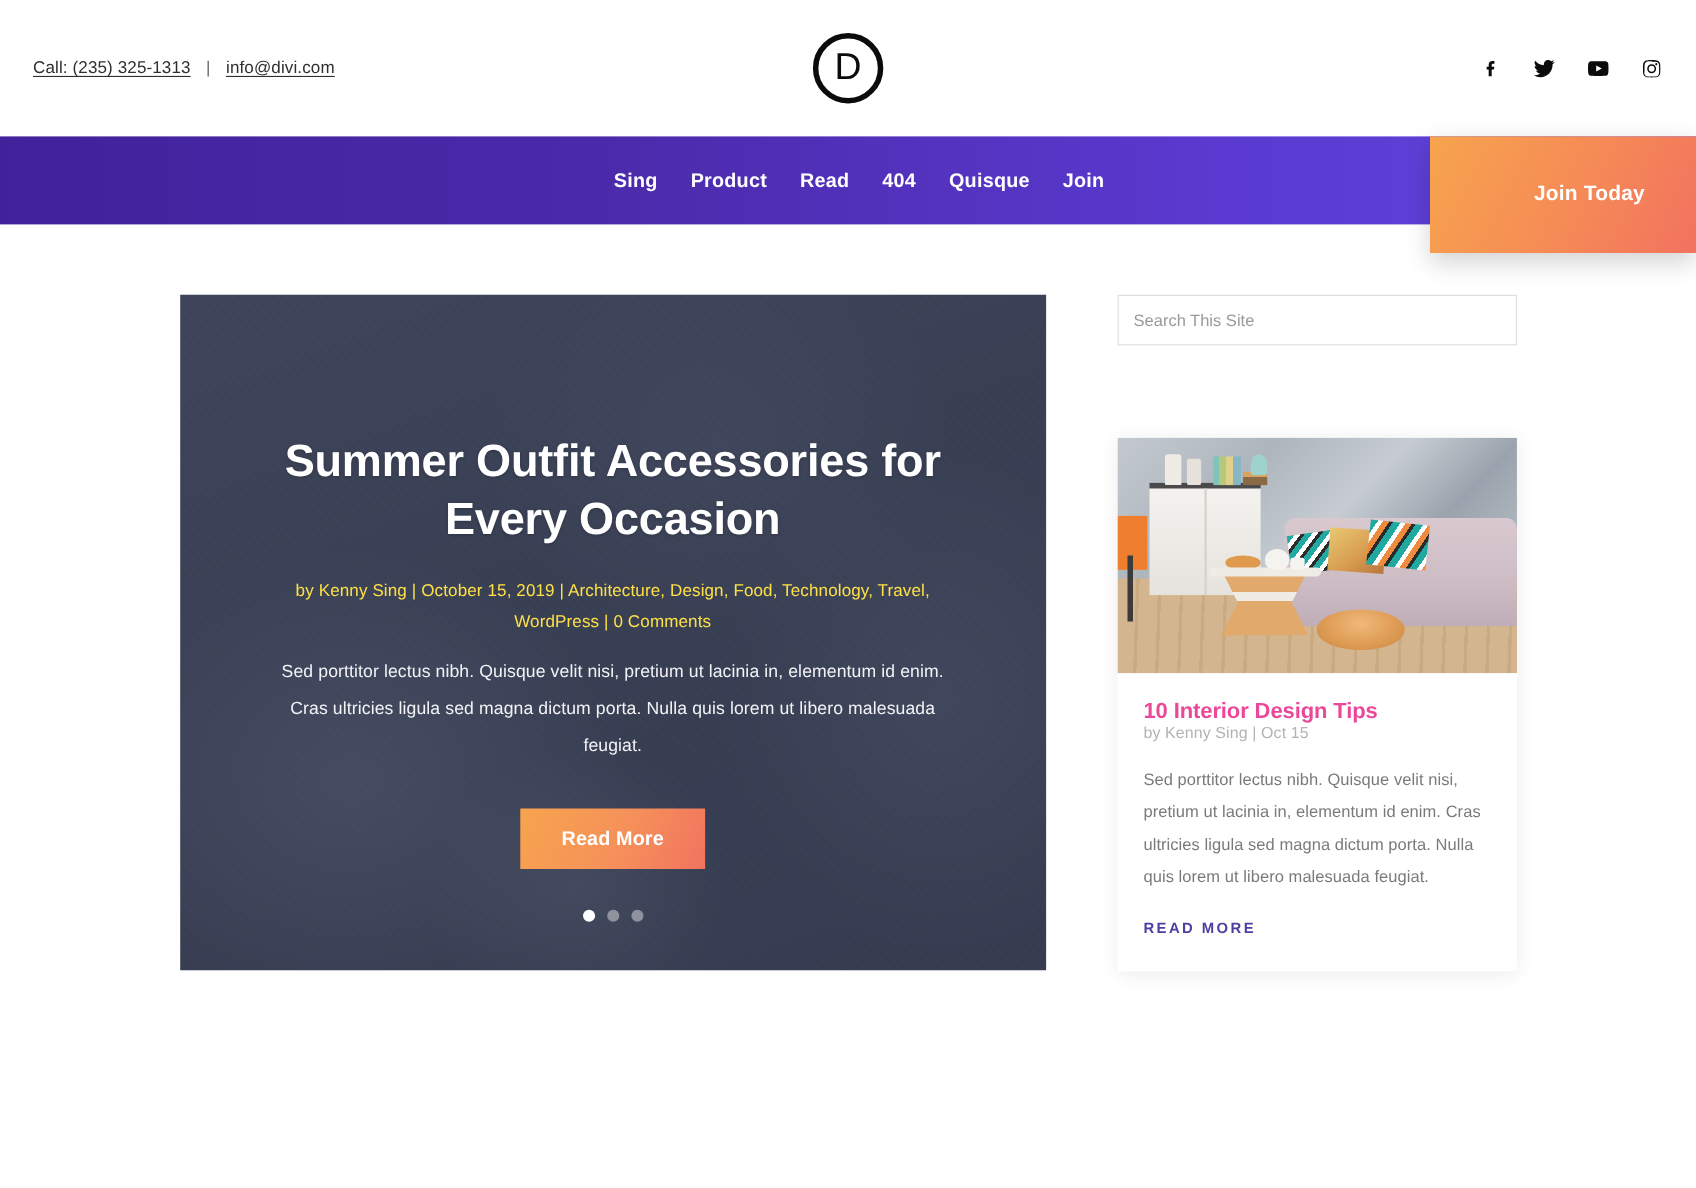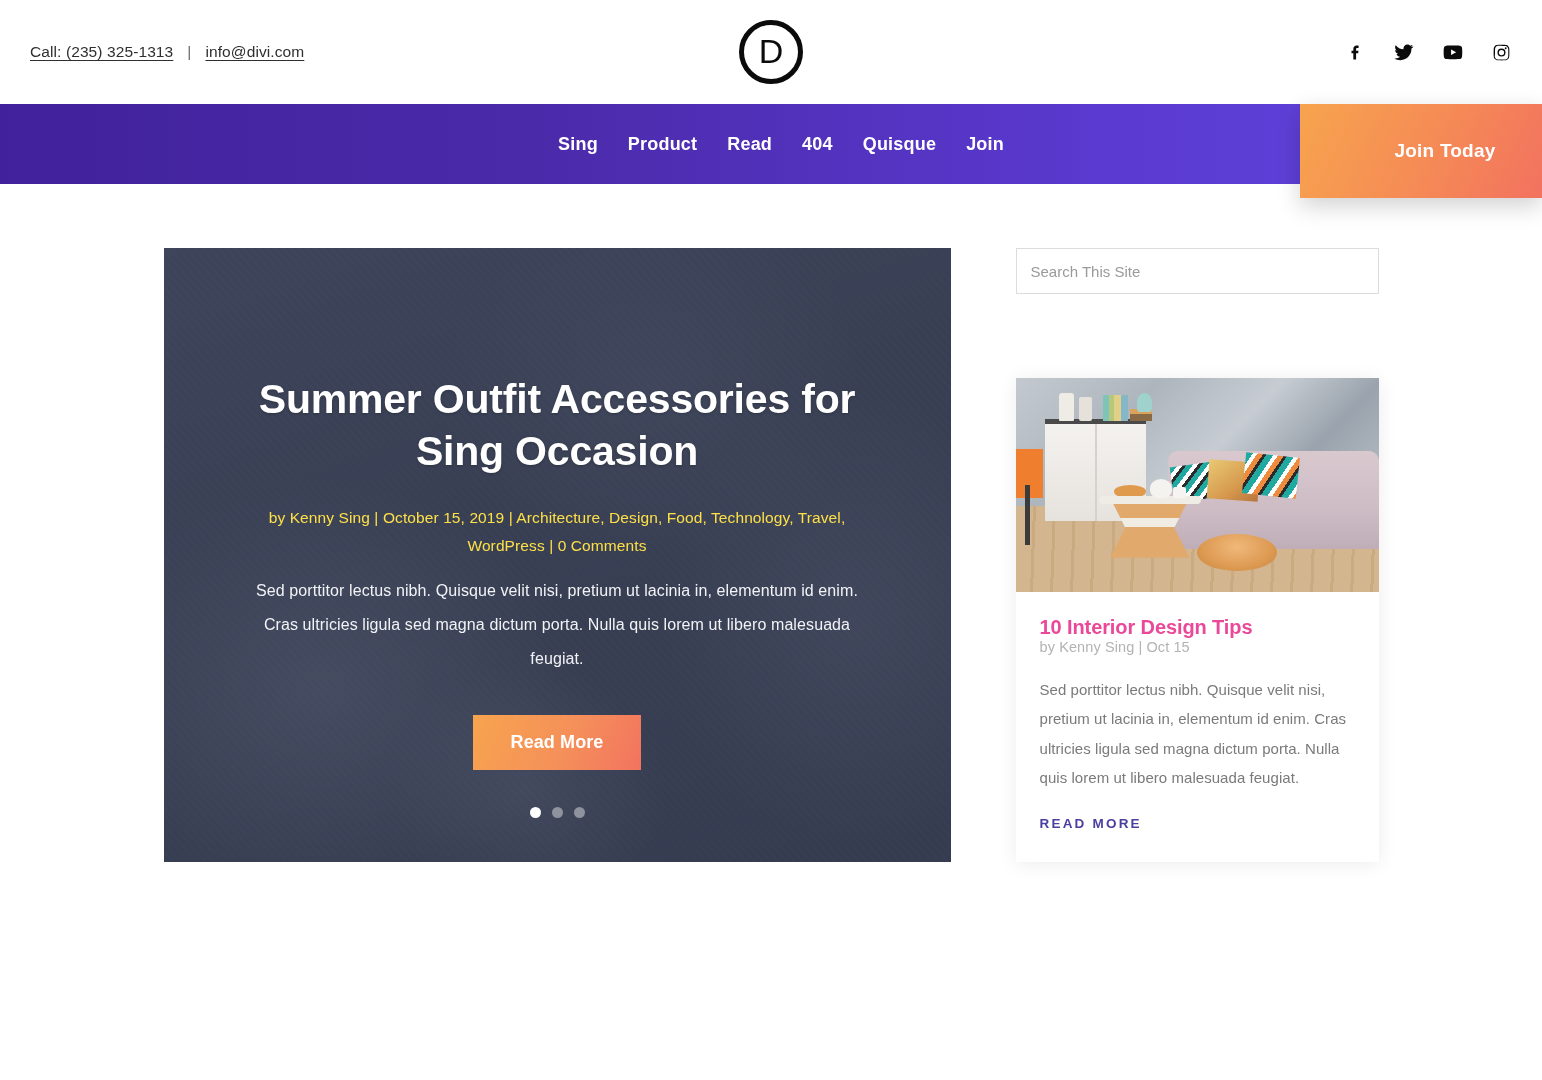--- a/index.html
+++ b/index.html
@@ -6,21 +6,21 @@
   html,body { width:1542px; height:1080px; overflow:hidden; }
   body {
     font-family:"Liberation Sans", sans-serif;
     background:#ffffff;
     color:#333;
     -webkit-font-smoothing:antialiased;
   }
 
   
   .topbar {
-    height:104px;
+    height:124px;
     background:#ffffff;
     display:flex;
     align-items:center;
     position:relative;
     padding:0 30px;
   }
   .contact {
     display:flex;
     align-items:center;
     gap:14px;
@@ -85,21 +85,21 @@
     font-weight:700;
     letter-spacing:.2px;
     padding:0 15px;
     white-space:nowrap;
   }
   .join-btn {
     position:absolute;
     right:0;
     top:0;
     width:242px;
-    height:94px;
+    height:106px;
     background:linear-gradient(110deg,#f5a košt 0%,#f5a council 0%);
     background:linear-gradient(115deg,#f6a котор 0%,#f6a 0%);
     background:linear-gradient(115deg,#f7a44e 0%,#f58a56 55%,#f2725f 100%);
     color:#ffffff;
     font-size:19px;
     font-weight:700;
     display:flex;
     align-items:center;
     justify-content:center;
     box-shadow:0 8px 22px rgba(0,0,0,.18);
@@ -365,21 +365,21 @@
   <div class="inner">
 
 
     <div class="columns">
 
       <div class="col-main">
         <div class="slider">
           <div class="slider-photo"></div>
           <div class="slider-overlay"></div>
           <div class="slide-content">
-            <div class="slide-title">Summer Outfit Accessories for Sing Occasion</div>
+            <div class="slide-title">Summer Outfit Accessories for Every Occasion</div>
             <div class="slide-meta">by Kenny Sing | October 15, 2019 | Architecture, Design, Food, Technology, Travel, WordPress | 0 Comments</div>
             <div class="slide-excerpt">Sed porttitor lectus nibh. Quisque velit nisi, pretium ut lacinia in, elementum id enim. Cras ultricies ligula sed magna dictum porta. Nulla quis lorem ut libero malesuada feugiat.</div>
             <a href="#" class="read-more-btn">Read More</a>
           </div>
           <div class="dots">
             <span class="dot active"></span>
             <span class="dot"></span>
             <span class="dot"></span>
           </div>
         </div>

